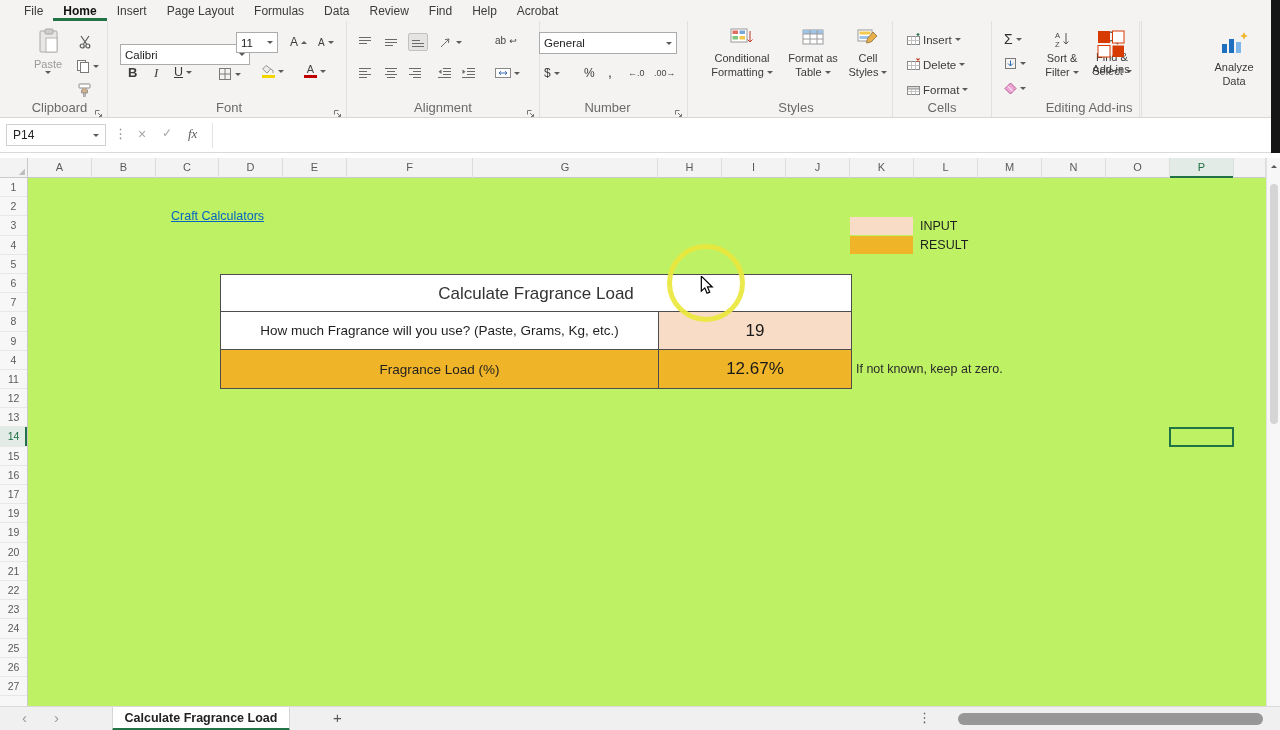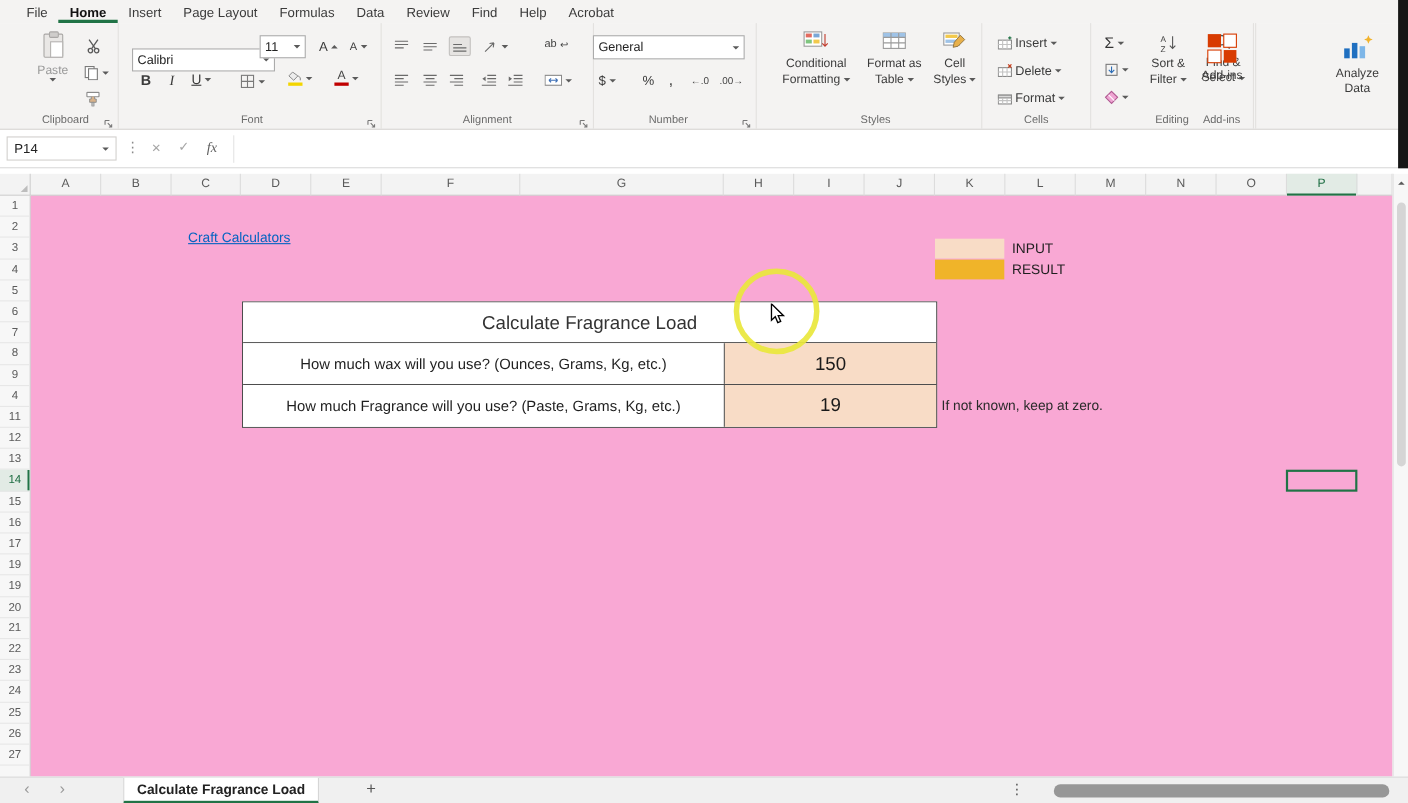--- a/index.html
+++ b/index.html
@@ -8,21 +8,21 @@
   .app{position:relative;width:1280px;height:730px;background:#fff;overflow:hidden;}
 
   
   .menubar{position:absolute;left:0;top:0;width:1280px;height:21px;background:#f4f3f2;display:flex;align-items:stretch;padding-left:14px;}
   .mtab{padding:0 10px;font-size:12px;color:#3b3b3b;display:flex;align-items:center;white-space:nowrap;}
   .mtab.active{font-weight:bold;color:#121212;box-shadow:inset 0 -3px 0 var(--accent,#217346);}
 
   
   .ribbon{position:absolute;left:0;top:21px;width:1280px;height:97px;background:#f4f3f2;border-bottom:1px solid #d8d6d4;}
   .grp{position:absolute;top:0;height:100%;border-right:1px solid #e3e1df;}
-  .grp-label{position:absolute;bottom:2px;left:0;right:0;text-align:center;font-size:10px;color:#6a6a6a;white-space:nowrap;}
+  .grp-label{position:absolute;bottom:2px;left:0;right:0;text-align:center;font-size:13px;color:#6a6a6a;white-space:nowrap;}
   .launcher{position:absolute;bottom:4px;right:4px;width:9px;height:9px;}
   .rbtn{position:absolute;display:flex;align-items:center;gap:3px;font-size:11.5px;color:#3b3b3b;white-space:nowrap;}
   .combo{position:absolute;background:#fff;border:1px solid #ababab;display:flex;align-items:center;justify-content:space-between;font-size:11.5px;color:#222;padding:0 4px;}
   .bigbtn{position:absolute;display:flex;flex-direction:column;align-items:center;font-size:11px;color:#3b3b3b;text-align:center;}
   .bigbtn .l{font-size:11px;line-height:14px;white-space:nowrap;display:flex;align-items:center;gap:3px;justify-content:center;}
   .bigbtn svg{margin-bottom:3px;}
   .chev{width:0;height:0;border-left:3.2px solid transparent;border-right:3.2px solid transparent;border-top:3.8px solid #5a5a5a;display:inline-block;align-self:center;}
   .chev-up{width:0;height:0;border-left:3.2px solid transparent;border-right:3.2px solid transparent;border-bottom:3.8px solid #5a5a5a;display:inline-block;}
   .disabled,.disabled .l{color:#9a9a9a;}
   .glyph-b{font-weight:bold;font-size:13px;}
@@ -50,21 +50,21 @@
   .cornerbox{position:absolute;left:0;top:158px;width:28px;height:20px;background:#f3f3f3;border-right:1px solid #c9c9c9;border-bottom:1px solid #c9c9c9;}
   .cornerbox .tri{position:absolute;right:2px;bottom:1px;font-size:8px;color:#bdbdbd;line-height:8px;}
   .colheaders{position:absolute;left:28px;top:158px;width:1238px;height:20px;display:flex;background:#f3f3f3;border-bottom:1px solid #c9c9c9;}
   .colhdr{height:20px;line-height:19px;text-align:center;font-size:11px;color:#5a5a5a;border-right:1px solid #dcdcdc;}
   .colhdr.hl{background:#e2ebe5;box-shadow:inset 0 -2px 0 var(--accent,#217346);color:#1e6e43;}
   .rowheaders{position:absolute;left:0;top:178px;width:28px;height:528px;background:#f7f7f7;border-right:1px solid #c9c9c9;overflow:hidden;}
   .rowhdr{height:19.2px;line-height:19.2px;text-align:center;font-size:10.5px;color:#5a5a5a;border-bottom:1px solid #e7e7e7;}
   .rowhdr.hl{background:#e2ebe5;box-shadow:inset -2px 0 0 var(--accent,#217346);color:#1e6e43;}
 
   
-  .canvas{position:absolute;left:28px;top:178px;width:1238px;height:528px;background:#f9a8d4;overflow:hidden;}
+  .canvas{position:absolute;left:28px;top:178px;width:1238px;height:528px;background:#bef264;overflow:hidden;}
   .link{position:absolute;left:143px;top:31px;font-size:12.5px;color:var(--link-color,#0563c1);text-decoration:underline;cursor:pointer;}
   .swatch{position:absolute;left:822px;width:63px;height:18px;}
   .swatch.input{background:var(--input-color,#f8dcc6);}
   .swatch.result{background:var(--result-color,#f0b429);}
   .legendlbl{position:absolute;left:892px;font-size:12.5px;color:#1f1f1f;}
   .ftable{position:absolute;left:192px;top:96px;width:632px;border:1px solid #4d4d4d;background:#fff;}
   .ftitle{height:37px;line-height:37px;text-align:center;font-size:17px;color:#333;background:#fff;border-bottom:1px solid #4d4d4d;}
   .trow{display:flex;height:38px;border-bottom:1px solid #4d4d4d;}
   .trow:last-child{border-bottom:none;}
   .tq{width:438px;display:flex;align-items:center;justify-content:center;font-size:13.5px;color:#1f1f1f;border-right:1px solid #4d4d4d;background:#fff;text-align:center;}
@@ -528,26 +528,26 @@
 
     <div class="swatch input" style="top:39px;"></div>
     <div class="swatch result" style="top:58px;"></div>
     <span class="legendlbl" style="top:41px;">INPUT</span>
     <span class="legendlbl" style="top:60px;">RESULT</span>
 
     <div class="ftable">
       <div class="ftitle">Calculate Fragrance Load</div>
       <div>
           <div class="trow">
-            <div class="tq">How much wax will you use? (Ounces, Grams, Kg, etc.)</div>
-            <div class="tv input">150</div>
+            <div class="tq">How much Fragrance will you use? (Paste, Grams, Kg, etc.)</div>
+            <div class="tv input">19</div>
           </div>
           <div class="trow">
-            <div class="tq">How much Fragrance will you use? (Paste, Grams, Kg, etc.)</div>
-            <div class="tv input">19</div>
+            <div class="tq result">Fragrance Load (%)</div>
+            <div class="tv result">12.67%</div>
           </div>
         </div>
     </div>
 
     <span class="sidenote">If not known, keep at zero.</span>
 
 
     <div class="selcell"></div>
 
     <div class="circle"></div>

